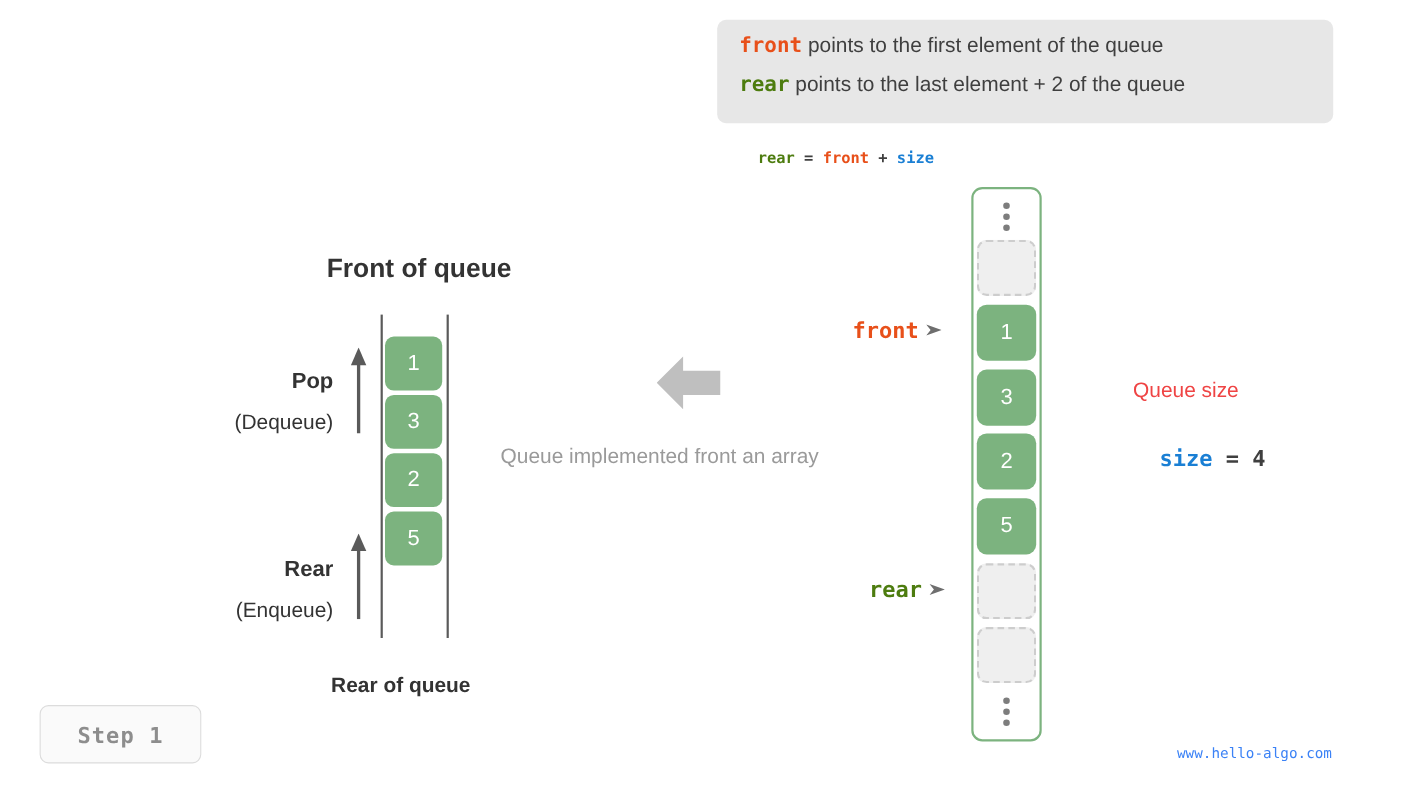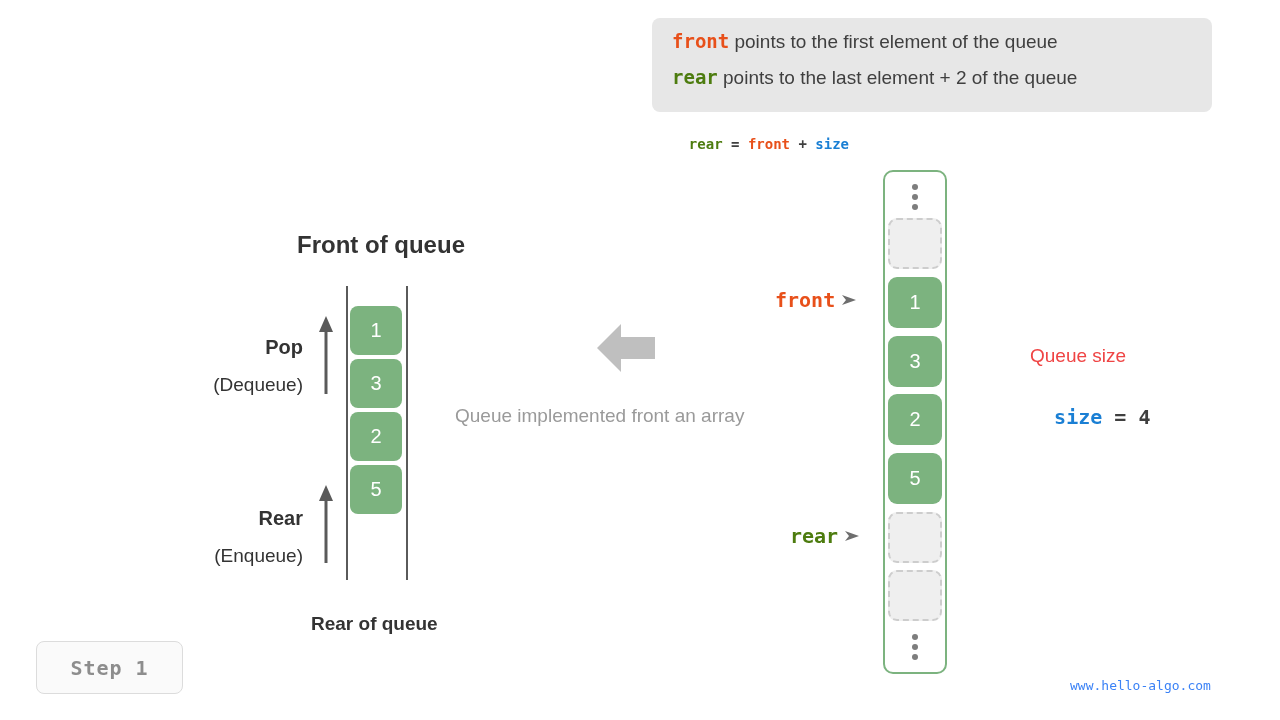--- a/index.html
+++ b/index.html
@@ -65,21 +65,20 @@
     color: #333333;
     white-space: nowrap;
   }
   #left-queue-bottom-title {
     left: 301px;
     top: 613px;
     font-size: 19px;
     font-weight: bold;
     color: #333333;
     white-space: nowrap;
-    margin-left: 10px;
   }
   .rail {
     width: 2px;
     background: #5a5a5a;
     top: 286px;
     height: 294px;
   }
   #rail-left  { left: 346px; }
   #rail-right { left: 406px; }
 

